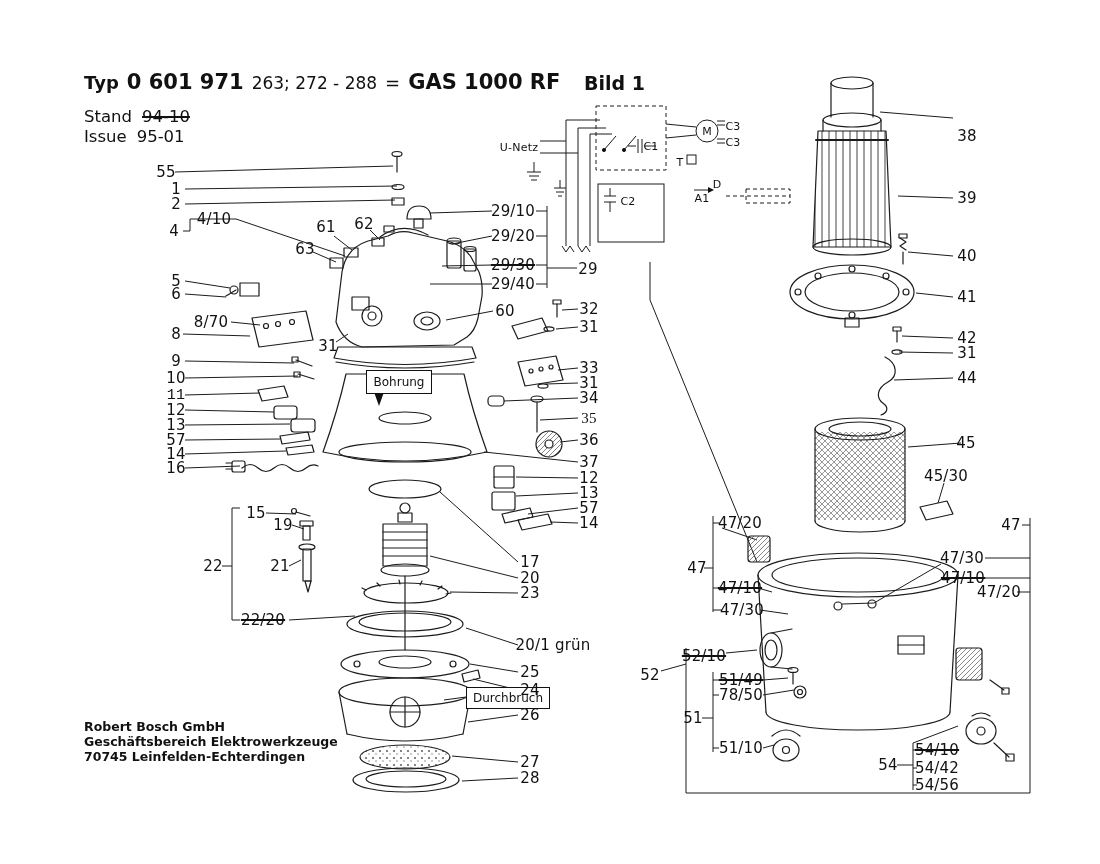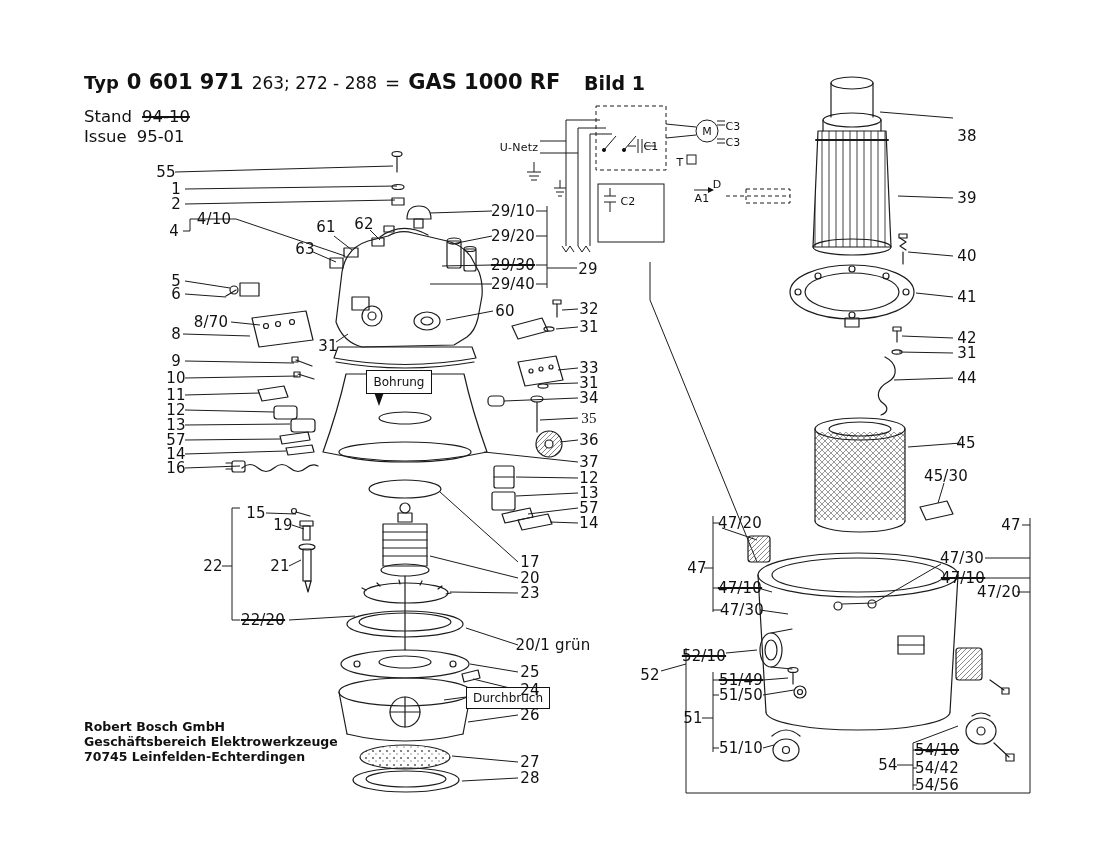--- a/index.html
+++ b/index.html
@@ -316,21 +316,21 @@
       <span class="callout" style="left: 176px; top: 281px;">5</span>
       <span class="callout" style="left: 176px; top: 294px;">6</span>
       <span class="callout" style="left: 211px; top: 322px;">8/70</span>
       <span class="callout" style="left: 176px; top: 334px;">8</span>
       <span class="callout" style="left: 328px; top: 346px;">31</span>
       <span class="callout" style="left: 505px; top: 311px;">60</span>
       <span class="callout" style="left: 589px; top: 309px;">32</span>
       <span class="callout" style="left: 589px; top: 327px;">31</span>
       <span class="callout" style="left: 176px; top: 361px;">9</span>
       <span class="callout" style="left: 176px; top: 378px;">10</span>
-      <span class="callout" style="left: 176px; top: 395px;">11</span>
+      <span class="callout" style="left: 176px; top: 395px; font-family: Liberation Mono, monospace;">11</span>
       <span class="callout" style="left: 176px; top: 410px;">12</span>
       <span class="callout" style="left: 176px; top: 425px;">13</span>
       <span class="callout" style="left: 176px; top: 440px;">57</span>
       <span class="callout" style="left: 176px; top: 454px;">14</span>
       <span class="callout" style="left: 176px; top: 468px;">16</span>
       <span class="callout" style="left: 589px; top: 368px;">33</span>
       <span class="callout" style="left: 589px; top: 383px;">31</span>
       <span class="callout" style="left: 589px; top: 398px;">34</span>
       <span class="callout" style="left: 589px; top: 418px; font-family: Liberation Serif, serif;">35</span>
       <span class="callout" style="left: 589px; top: 440px;">36</span>
@@ -366,21 +366,21 @@
       <span class="callout" style="left: 697px; top: 568px;">47</span>
       <span class="callout struck" style="left: 740px; top: 588px;">47/10</span>
       <span class="callout" style="left: 742px; top: 610px;">47/30</span>
       <span class="callout" style="left: 962px; top: 558px;">47/30</span>
       <span class="callout struck" style="left: 963px; top: 578px;">47/10</span>
       <span class="callout" style="left: 999px; top: 592px;">47/20</span>
       <span class="callout" style="left: 1011px; top: 525px;">47</span>
       <span class="callout struck" style="left: 704px; top: 656px;">52/10</span>
       <span class="callout" style="left: 650px; top: 675px;">52</span>
       <span class="callout struck" style="left: 741px; top: 680px;">51/49</span>
-      <span class="callout" style="left: 741px; top: 695px;">51/50</span>
+      <span class="callout" style="left: 741px; top: 695px;">78/50</span>
       <span class="callout" style="left: 693px; top: 718px;">51</span>
       <span class="callout" style="left: 741px; top: 748px;">51/10</span>
       <span class="callout struck" style="left: 937px; top: 750px;">54/10</span>
       <span class="callout" style="left: 888px; top: 765px;">54</span>
       <span class="callout" style="left: 937px; top: 768px;">54/42</span>
       <span class="callout" style="left: 937px; top: 785px;">54/56</span>
       <span class="callout small" style="left: 519px; top: 147px;">U-Netz</span>
       <span class="callout small" style="left: 651px; top: 146px;">C1</span>
       <span class="callout small" style="left: 628px; top: 201px;">C2</span>
       <span class="callout small" style="left: 733px; top: 126px;">C3</span>

